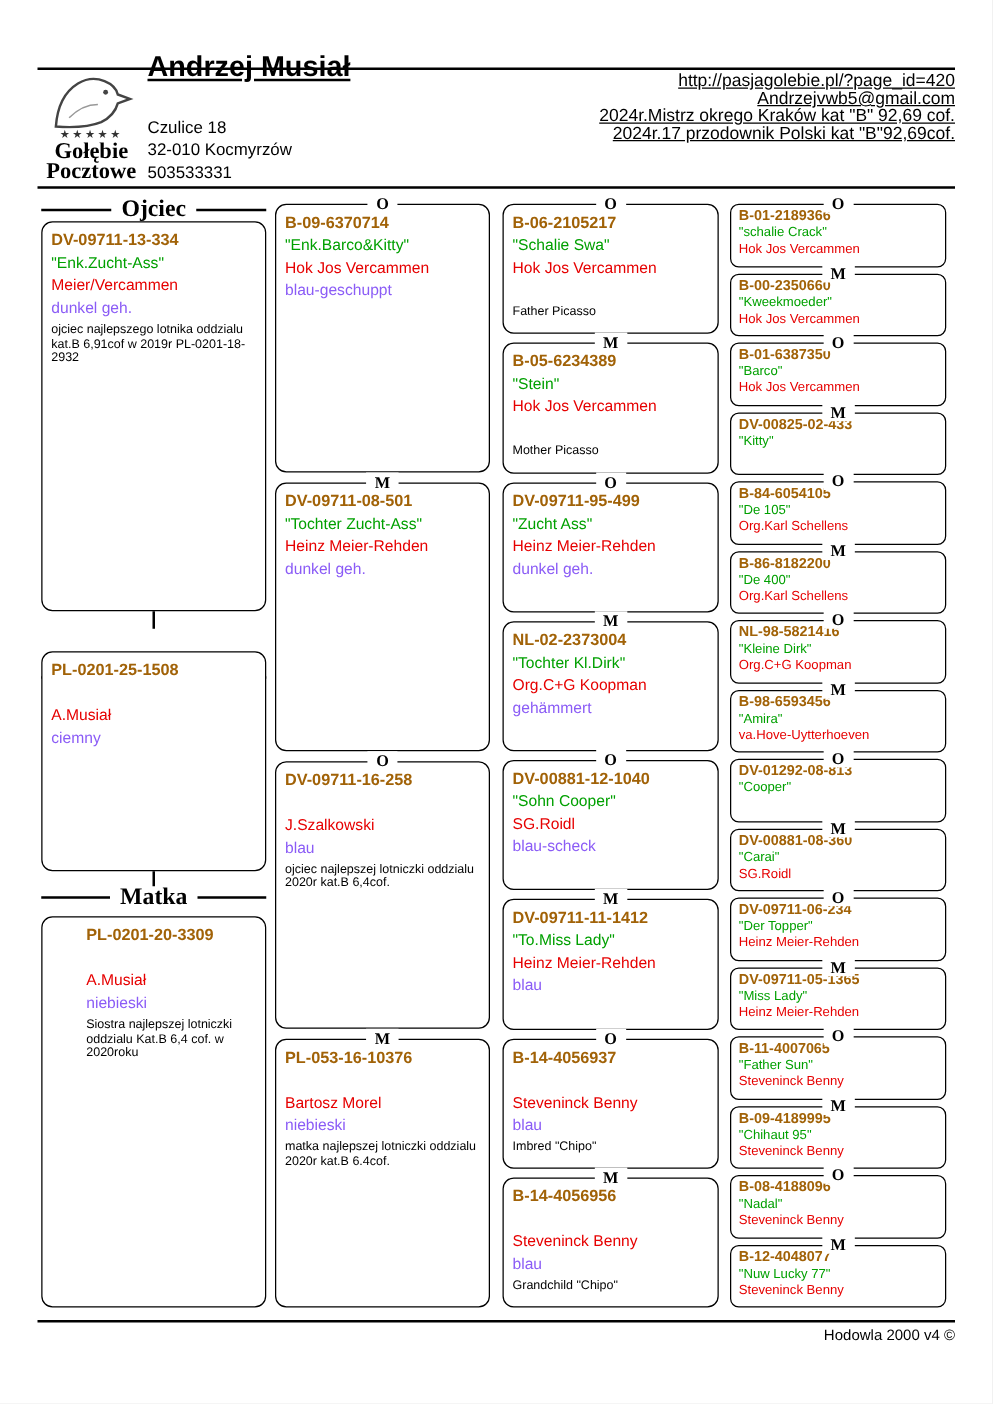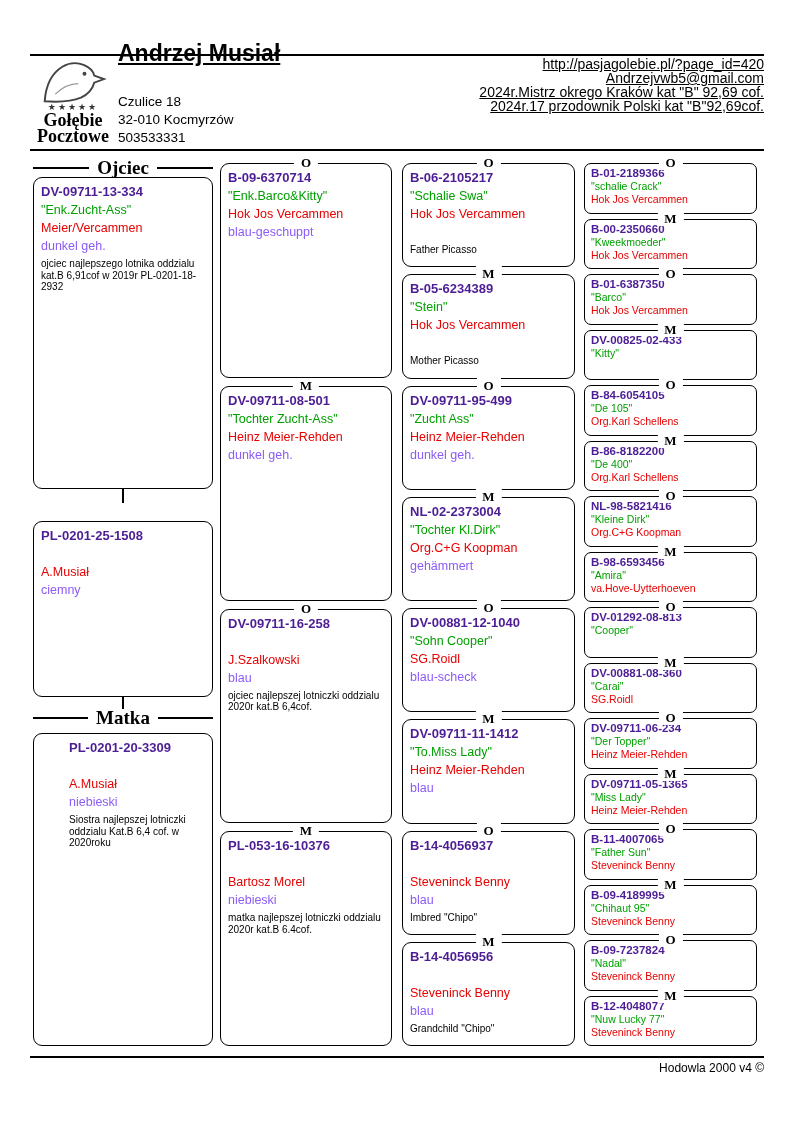--- a/index.html
+++ b/index.html
@@ -26,21 +26,21 @@
   #col1 { position:absolute; left:33px;  top:155px; width:180px; height:891px; }
   #col2 { position:absolute; left:220px; top:163px; width:172px; height:883px; display:grid; grid-template-rows:repeat(4,1fr); gap:8px; }
   #col3 { position:absolute; left:402px; top:163px; width:173px; height:883px; display:grid; grid-template-rows:repeat(8,1fr); gap:7px; }
   #col4 { position:absolute; left:584px; top:163px; width:173px; height:883px; display:grid; grid-template-rows:repeat(16,1fr); gap:5px; }
 
   
   .pbox { position:relative; border:1.6px solid #000; border-radius:9px; background:#fff; padding:5px 7px; }
   .sex { position:absolute; top:-9px; left:50%; transform:translateX(-50%); background:#fff;
          padding:0 7px; font-family:"Liberation Serif", serif; font-weight:bold; font-size:13px; line-height:15px; }
   .ln { font-size:12.5px; line-height:18px; min-height:18px; }
-  .ln-ring    { font-weight:bold; font-size:13px; color:#4c1d95; }
+  .ln-ring    { font-weight:bold; font-size:13px; color:#a16207; }
   .ln-name    { color:#00a000; }
   .ln-breeder { color:#e60000; }
   .ln-color   { color:#8b5cf6; }
   .ln-note    { font-size:10px; line-height:11.5px; min-height:11px; color:#000; margin-top:3px; }
   .g4.pbox { padding:3px 6px; border-radius:7px; }
   .g4 .ln      { font-size:10.5px; line-height:13px; min-height:13px; }
   .g4 .ln-ring { font-size:11.5px; }
 
   
   .sec-head { position:absolute; left:0; right:0; display:flex; align-items:center;
@@ -312,21 +312,21 @@
         <div class="ln ln-breeder">Steveninck Benny</div>
       </div>
       <div class="pbox g4">
         <span class="sex">M</span>
         <div class="ln ln-ring">B-09-4189995</div>
         <div class="ln ln-name">"Chihaut 95"</div>
         <div class="ln ln-breeder">Steveninck Benny</div>
       </div>
       <div class="pbox g4">
         <span class="sex">O</span>
-        <div class="ln ln-ring">B-09-7237824</div>
+        <div class="ln ln-ring">B-08-4188096</div>
         <div class="ln ln-name">"Nadal"</div>
         <div class="ln ln-breeder">Steveninck Benny</div>
       </div>
       <div class="pbox g4">
         <span class="sex">M</span>
         <div class="ln ln-ring">B-12-4048077</div>
         <div class="ln ln-name">"Nuw Lucky 77"</div>
         <div class="ln ln-breeder">Steveninck Benny</div>
       </div>
     </div>

